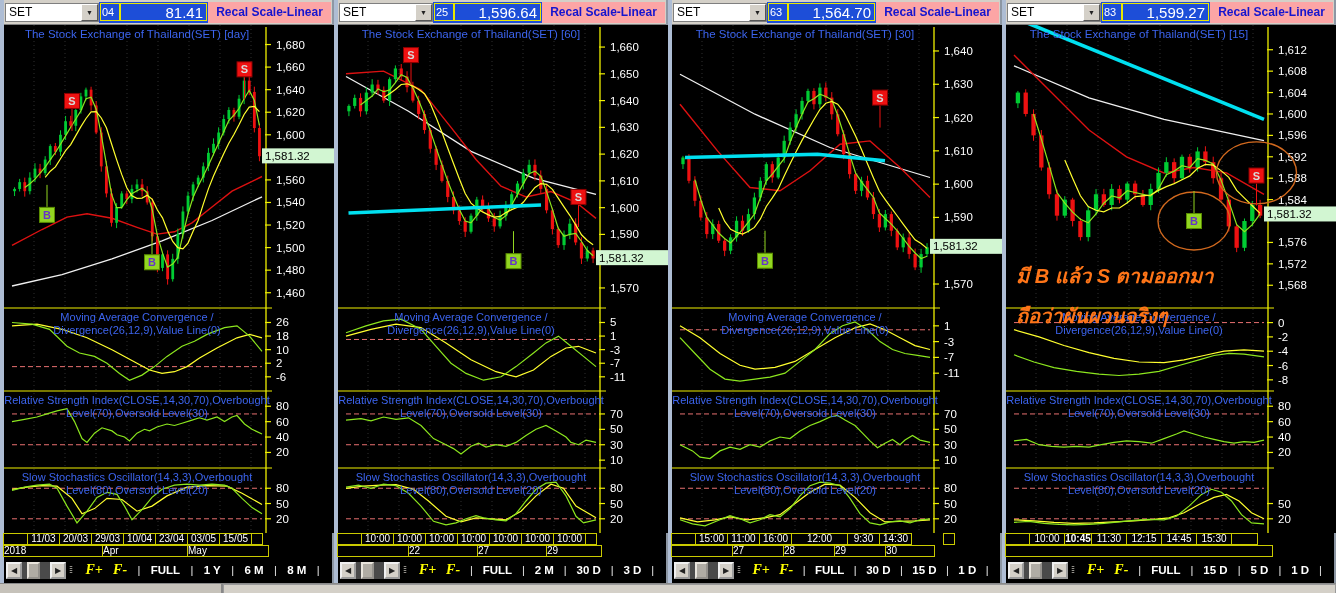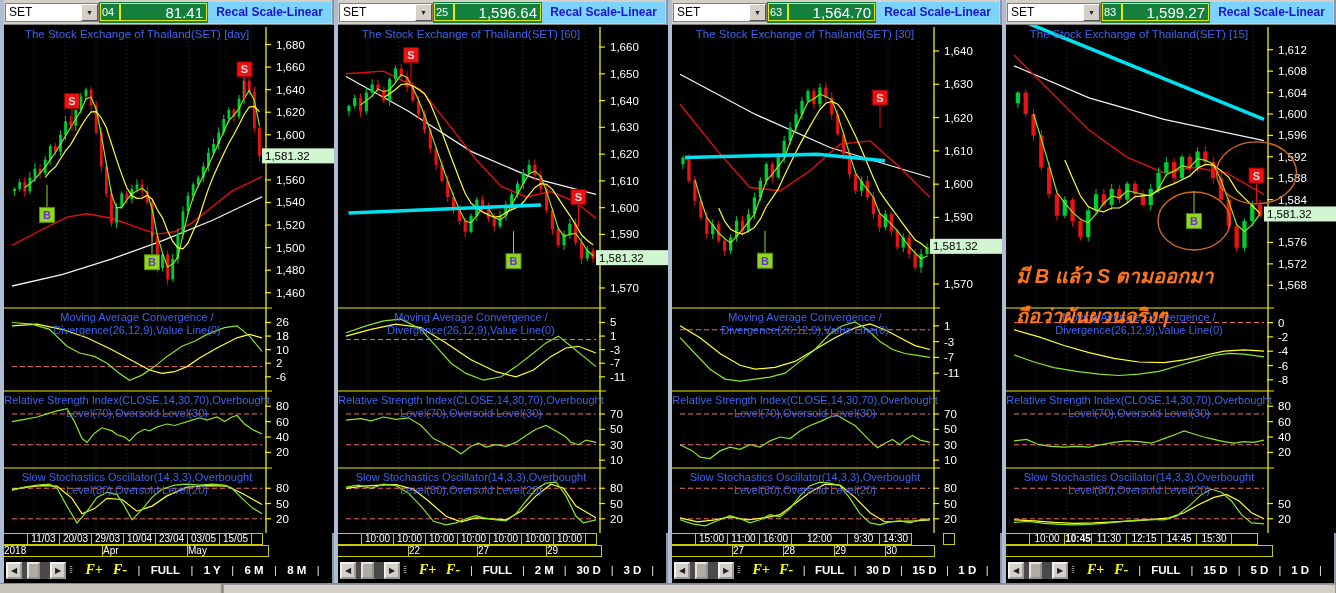--- a/index.html
+++ b/index.html
@@ -3,24 +3,24 @@
 <meta charset="utf-8">
 <style>
   html,body{margin:0;padding:0;background:#8a8a8a;}
   body{width:1336px;height:593px;overflow:hidden;font-family:"Liberation Sans",sans-serif;}
   .app{display:flex;width:1336px;height:583px;background:#000;}
   .panel{width:334px;height:583px;display:flex;flex-direction:column;background:#000;
          border-left:4px solid #aebdd4;border-right:2px solid #8d97a4;box-sizing:border-box;}
   .toolbar{height:25px;background:#d4d0c8;display:flex;align-items:center;padding:2px 1px;box-sizing:border-box;border-bottom:1px solid #808080;}
   .symbol-select{width:94px;height:19px;background:#fff;border:1px solid #7f7f7f;display:flex;align-items:center;font-size:12px;color:#000;padding-left:3px;box-sizing:border-box;flex:none;}
   .dd-btn{margin-left:auto;width:15px;height:15px;background:#d4d0c8;border:1px solid #fff;border-right-color:#555;border-bottom-color:#555;font-size:7px;color:#222;display:flex;align-items:center;justify-content:center;}
-  .tb-black{flex:none;display:flex;align-items:center;background:#15803d;height:21px;padding:0 1px;}
+  .tb-black{flex:none;display:flex;align-items:center;background:#1d4ed8;height:21px;padding:0 1px;}
   .num-small{width:17px;height:16px;border:1px solid #e8e800;color:#fff;font-size:11px;display:flex;align-items:center;padding-left:1px;overflow:hidden;flex:none;}
   .num-big{width:82px;height:16px;border:1px solid #e8e800;color:#fff;font-size:15px;display:flex;align-items:center;justify-content:flex-end;padding-right:3px;flex:none;}
-  .recal{flex:1;height:21px;background:#7dd3fc;color:#1515cf;font-weight:bold;font-size:12px;display:flex;align-items:center;justify-content:center;white-space:nowrap;}
+  .recal{flex:1;height:21px;background:#fca5a5;color:#1515cf;font-weight:bold;font-size:12px;display:flex;align-items:center;justify-content:center;white-space:nowrap;}
   svg.chart{display:block;background:#000;flex:none;}
   .xrow{height:12px;display:flex;background:#000;color:#fff;font-size:10px;line-height:10px;}
   .xrow .cell{border:1px solid #caca00;box-sizing:border-box;display:flex;align-items:center;justify-content:center;white-space:nowrap;overflow:hidden;margin-left:-1px;flex:none;}
   .xrow .cell.left{justify-content:flex-start;}
   .xrow .fill{flex:1;}
   .footer{height:26px;background:#000;display:flex;align-items:center;padding:3px 2px;box-sizing:border-box;}
   .scrollbar{display:flex;width:60px;height:17px;flex:none;}
   .sb-btn{width:16px;background:#d4d0c8;border:2px outset #f0f0f0;color:#222;font-size:8px;display:flex;align-items:center;justify-content:center;box-sizing:border-box;}
   .sb-track{background:#4a4a4a;width:5px;}
   .sb-track2{background:#4a4a4a;flex:1;}

